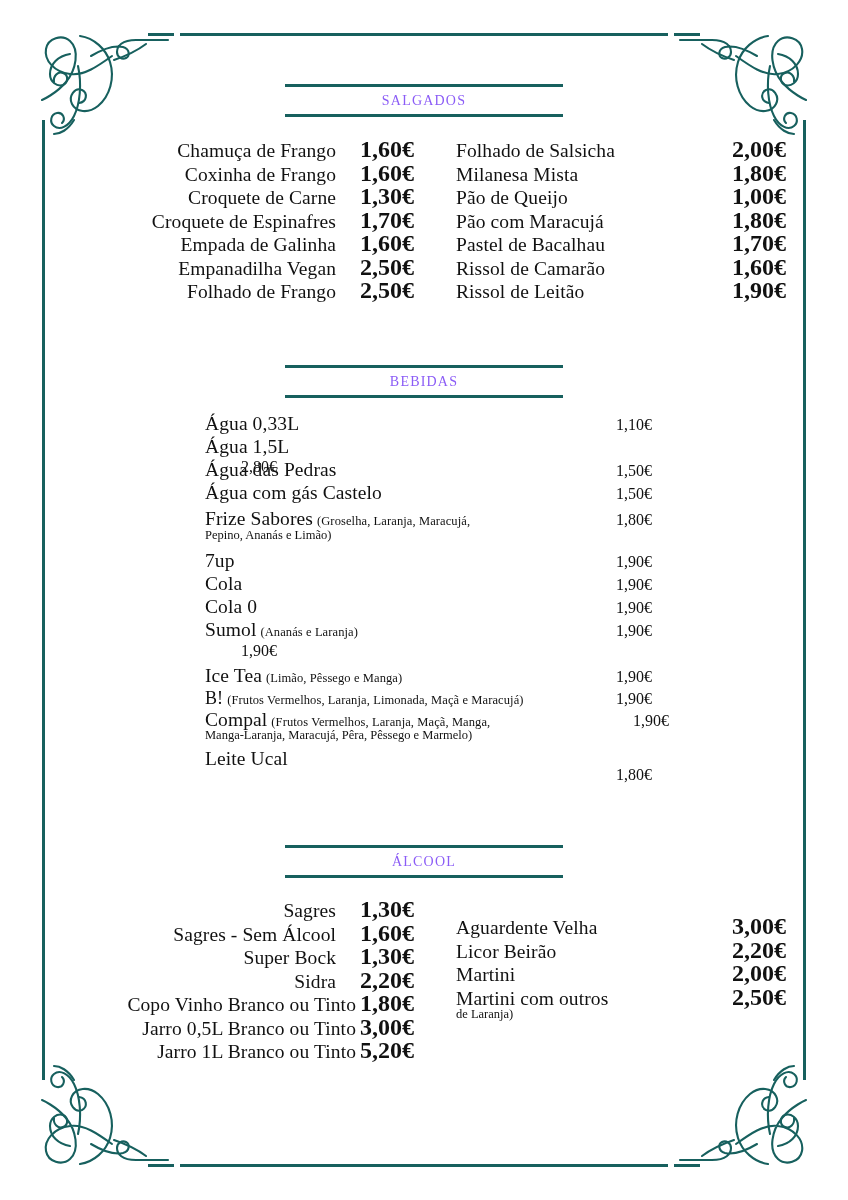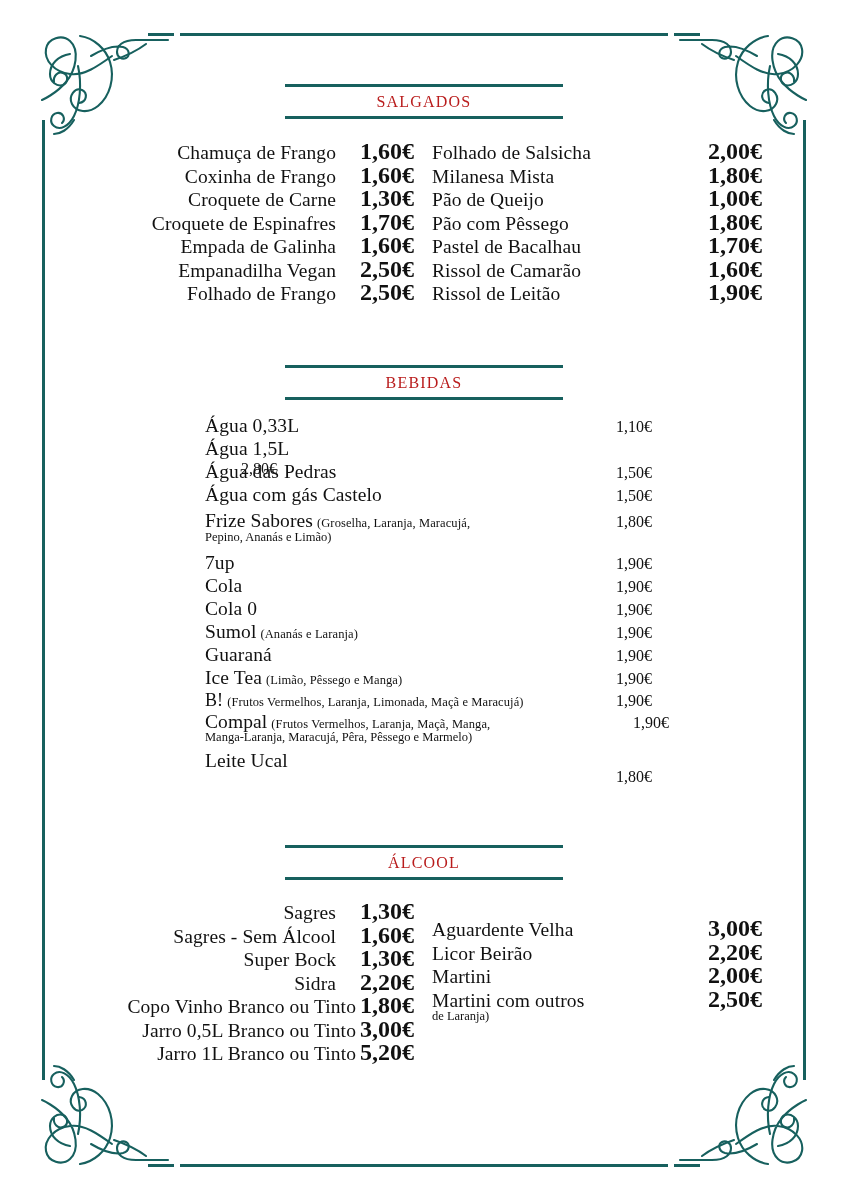--- a/index.html
+++ b/index.html
@@ -30,39 +30,39 @@
   .orn-tl{left:18px;top:16px;}
   .orn-tr{right:18px;top:16px;transform:scaleX(-1);}
   .orn-bl{left:18px;bottom:16px;transform:scaleY(-1);}
   .orn-br{right:18px;bottom:16px;transform:scale(-1,-1);}
 
   
   .section{position:absolute;}
   .sec-head{width:278px;margin:0 auto;text-align:center;}
   .sec-rule{height:3px;background:#17605e;width:100%;}
   .sec-title{
-    color:#b91c1c;
-    font-size:16px;
+    color:#8b5cf6;
+    font-size:14px;
     letter-spacing:1.2px;
     padding:6px 0 5px;
     font-weight:400;
   }
 
   
   .cols{display:flex;}
   .col{flex:0 0 auto;}
   .row{display:flex;align-items:baseline;}
   .nm{font-size:19.5px;white-space:nowrap;letter-spacing:.1px;}
   .pr{font-size:24px;white-space:nowrap;text-align:right;font-weight:600;}
   .desc{font-size:12.5px;letter-spacing:.1px;}
   .sub{font-size:12.5px;display:block;line-height:1.25;}
 
   
   .two-col-left{width:340px;}
-  .two-col-right{width:340px;margin-left:8px;}
+  .two-col-right{width:340px;margin-left:32px;}
   .two-col-left .row,.two-col-right .row{height:23.5px;}
   .two-col-left .nm{width:252px;text-align:right;}
   .two-col-left .pr{width:78px;}
   .two-col-right .nm{width:252px;}
   .two-col-right .pr{width:78px;}
 
   
   .bev-item{display:flex;align-items:baseline;}
   .bev-name{width:375px;}
   .bev-price{width:72px;text-align:right;font-size:16px;font-weight:400;}
@@ -170,21 +170,21 @@
           </div>
         <div class="row">
             <span class="nm">Milanesa Mista</span>
             <span class="pr">1,80€</span>
           </div>
         <div class="row">
             <span class="nm">Pão de Queijo</span>
             <span class="pr">1,00€</span>
           </div>
         <div class="row">
-            <span class="nm">Pão com Pêssego</span>
+            <span class="nm">Pão com Maracujá</span>
             <span class="pr">1,80€</span>
           </div>
         <div class="row">
             <span class="nm">Pastel de Bacalhau</span>
             <span class="pr">1,70€</span>
           </div>
         <div class="row">
             <span class="nm">Rissol de Camarão</span>
             <span class="pr">1,60€</span>
           </div>
@@ -245,21 +245,20 @@
         <span class="bev-price">1,90€</span>
       </div>
       <div class="bev-item" style="height:23px;">
         <span class="bev-name">
           <span class="nm">Sumol</span>
           <span class="desc">(Ananás e Laranja)</span>
         </span>
         <span class="bev-price">1,90€</span>
       </div>
       <div class="bev-item" style="height:23px;">
-        <span class="bev-name nm">Guaraná</span>
         <span class="bev-price">1,90€</span>
       </div>
       <div class="bev-item" style="height:23px;">
         <span class="bev-name">
           <span class="nm">Ice Tea</span>
           <span class="desc">(Limão, Pêssego e Manga)</span>
         </span>
         <span class="bev-price">1,90€</span>
       </div>
 

